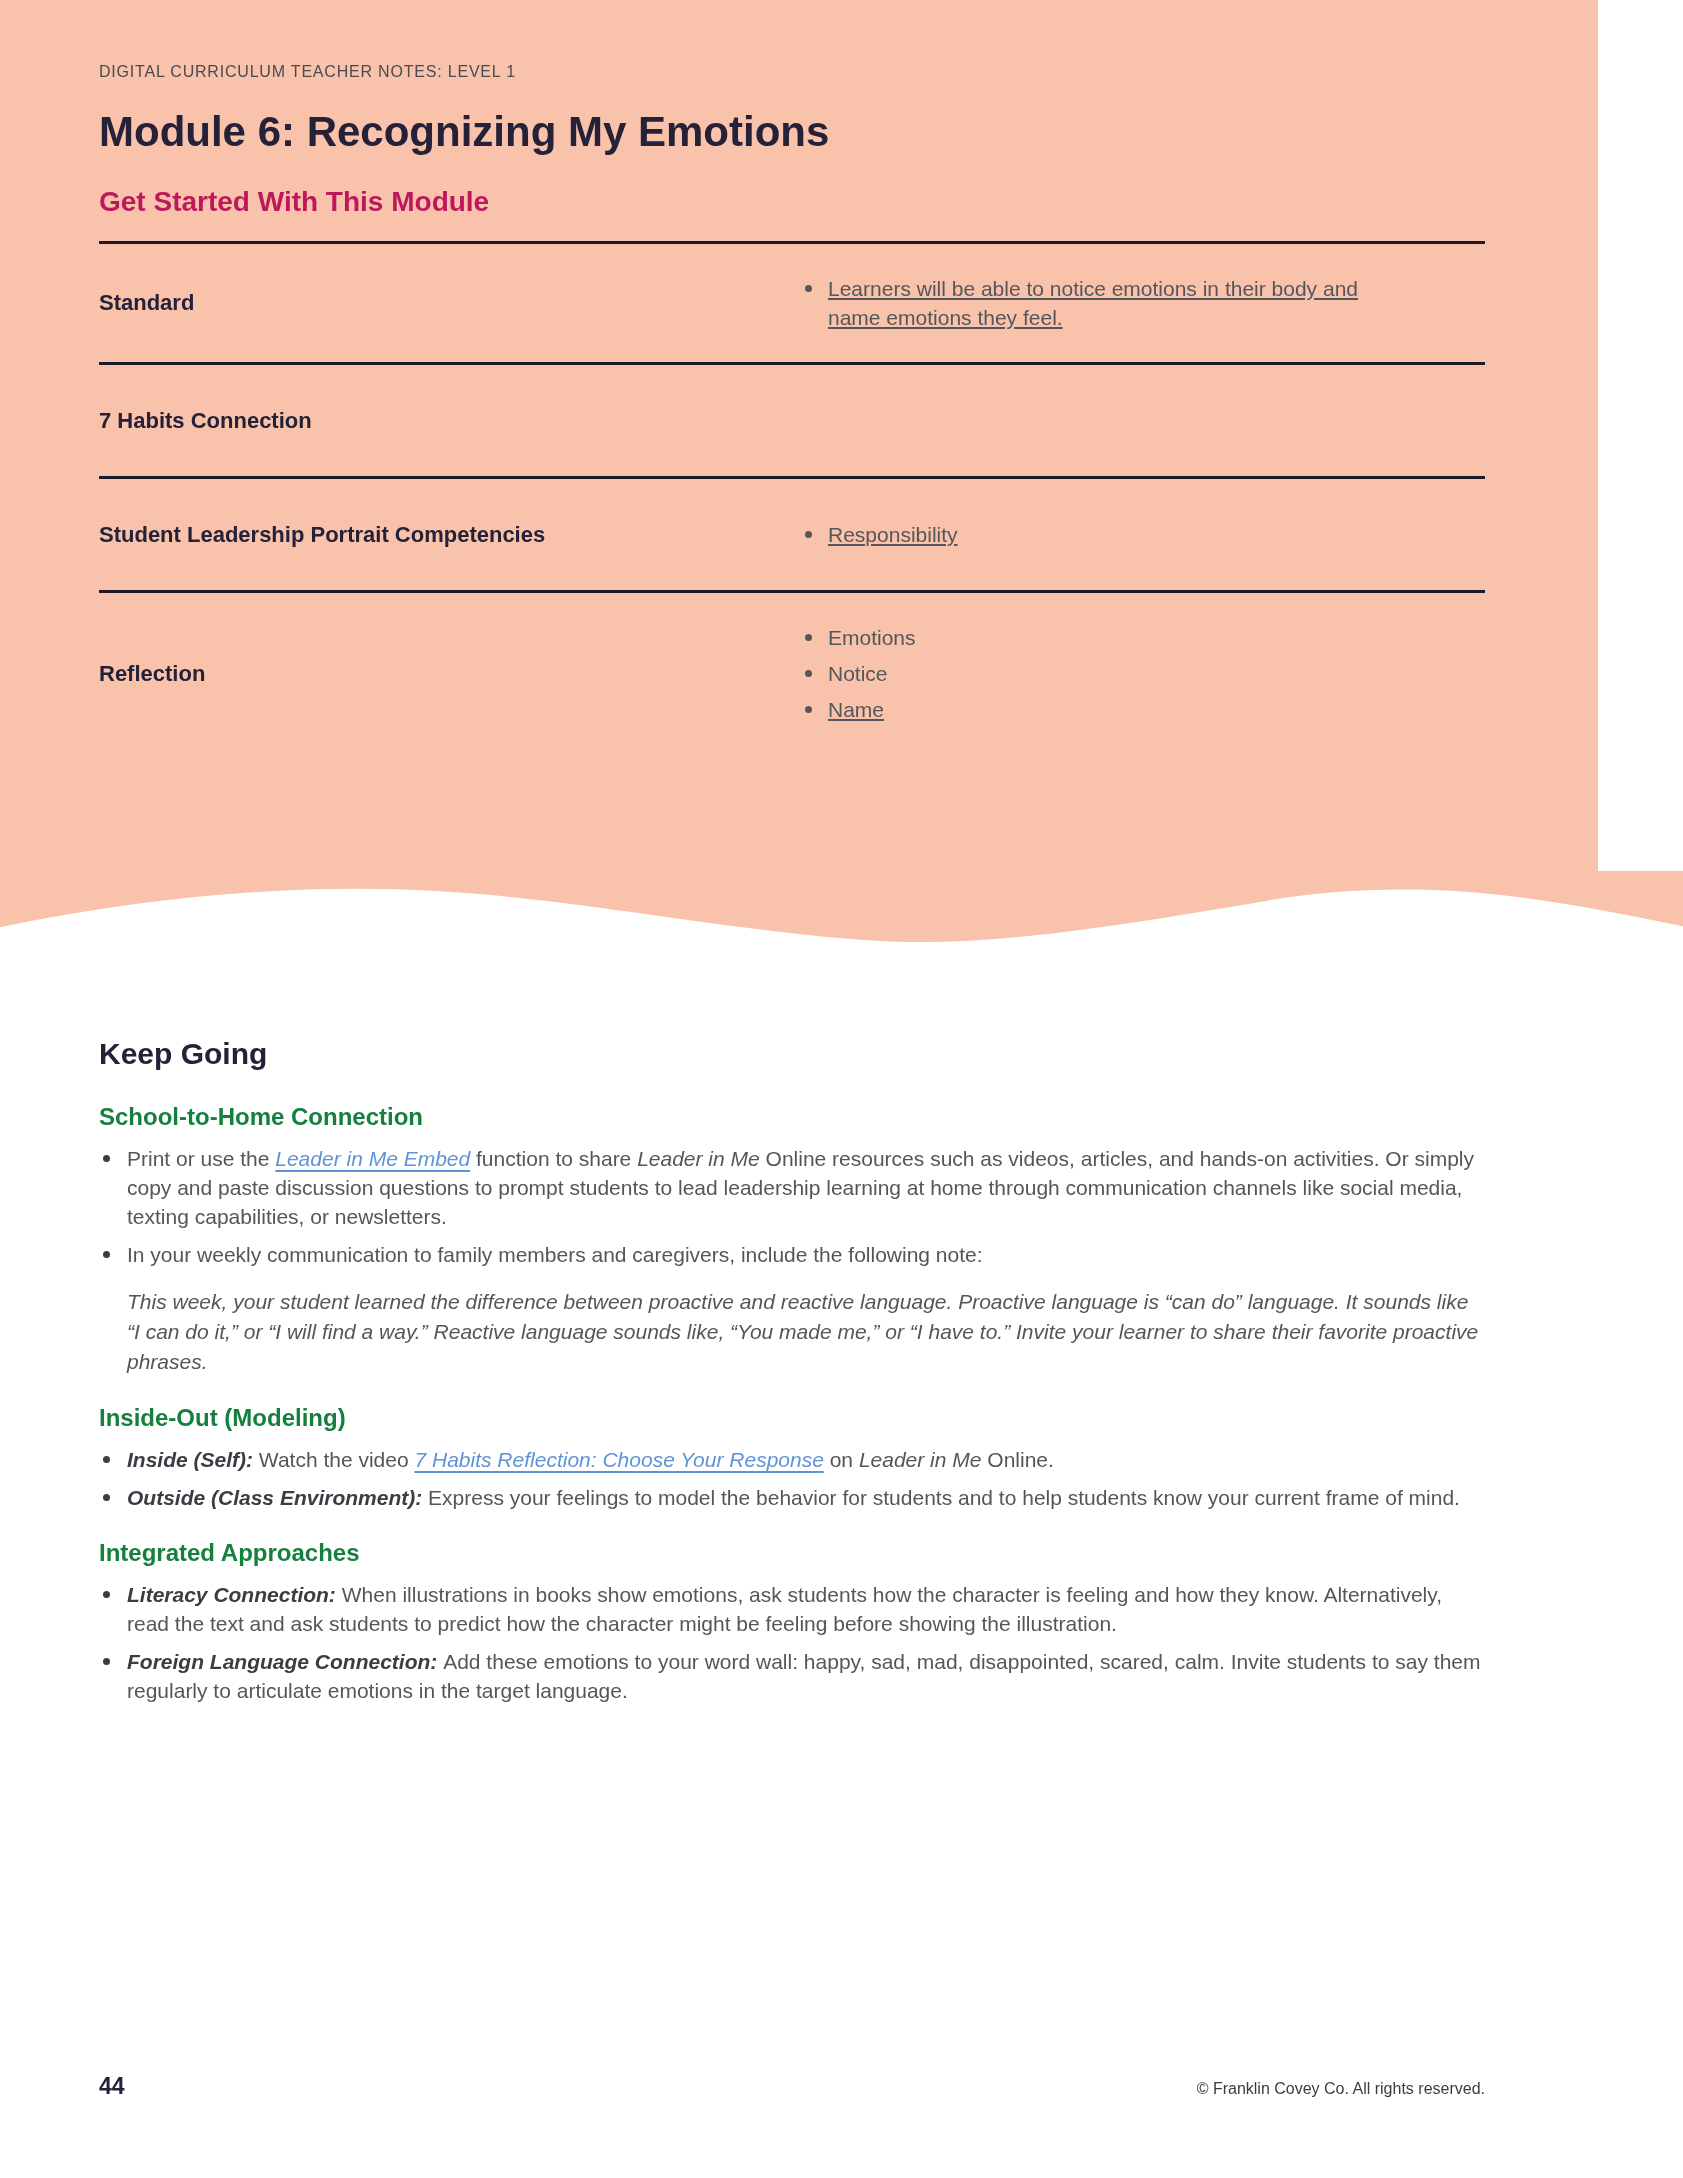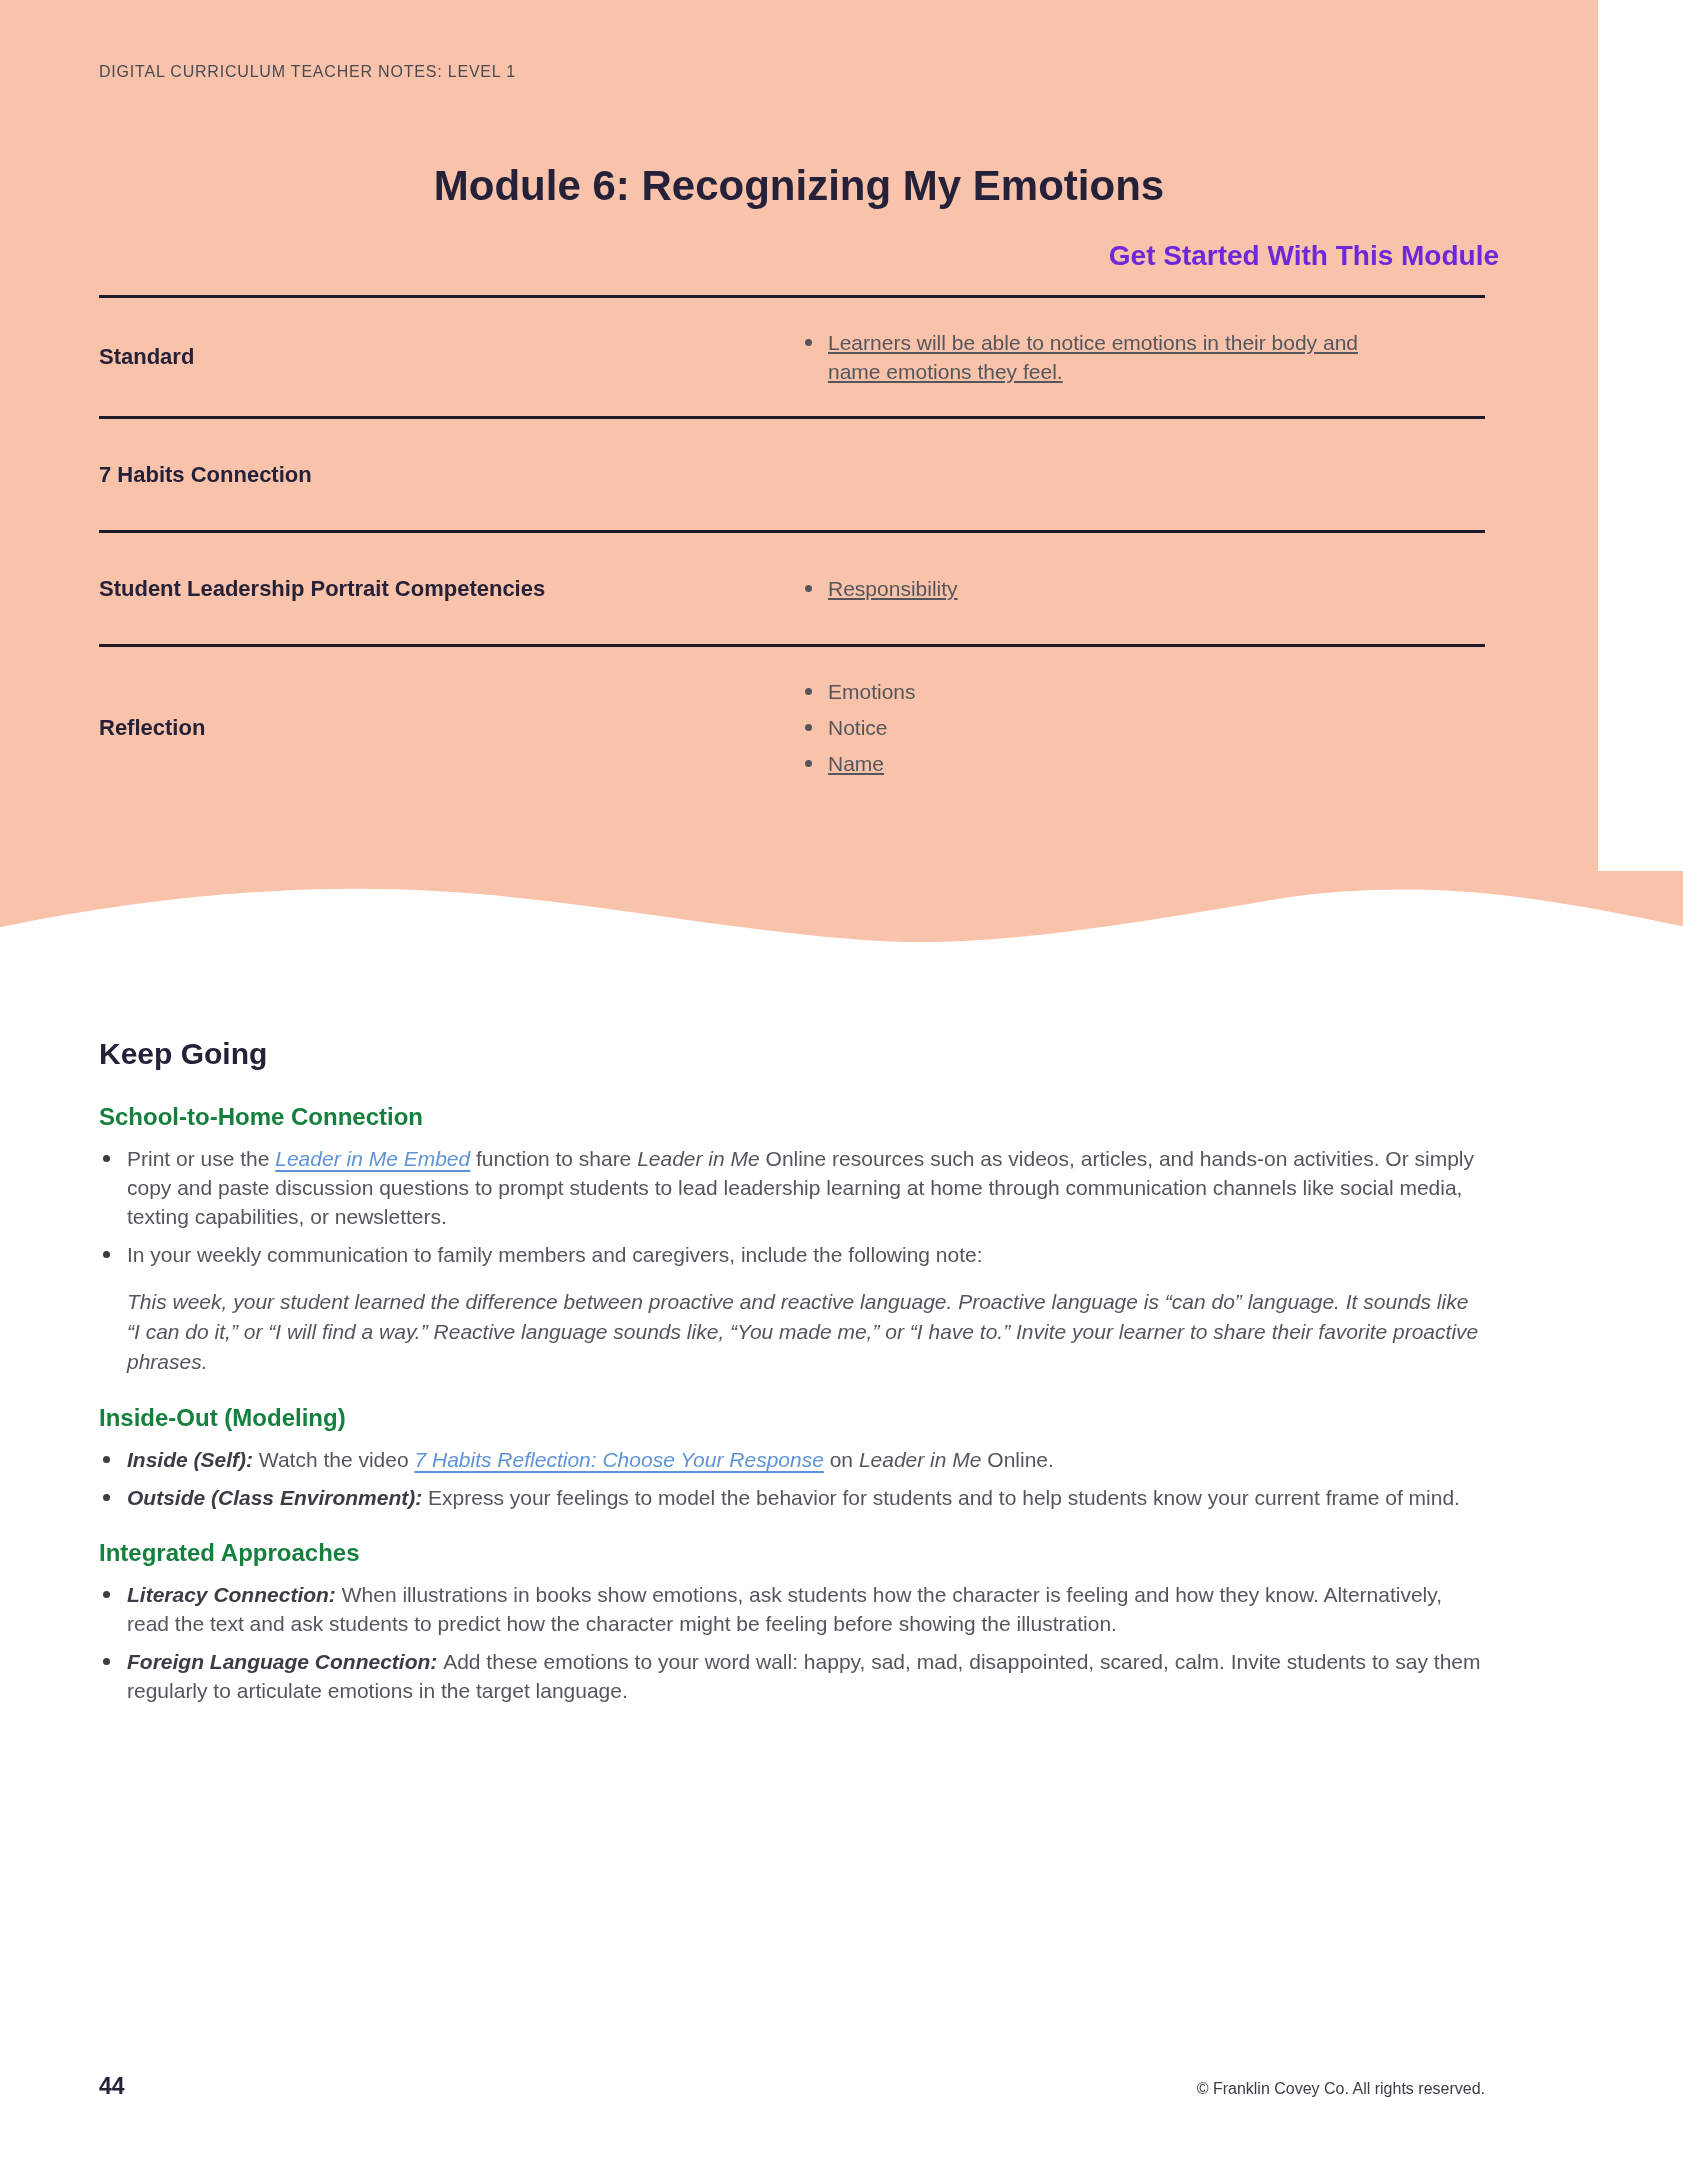--- a/index.html
+++ b/index.html
@@ -20,35 +20,33 @@
   }
   .wave-svg { display: block; width: 1683px; height: 79px; }
 
   .eyebrow {
     font-size: 16px;
     letter-spacing: 0.8px;
     color: #4a4a52;
     font-weight: 400;
   }
   .module-title {
-    margin-top: 80px;
+    margin-top: 26px;
     font-size: 42px;
     line-height: 50px;
     font-weight: 700;
     color: #252138;
-    text-align: center;
   }
   .get-started-heading {
     margin-top: 28px;
     font-size: 28px;
     line-height: 34px;
     font-weight: 700;
-    color: #6d28d9;
+    color: #be185d;
     padding-bottom: 22px;
-    text-align: right;
   }
 
   .info-table { width: 1386px; }
   .info-row {
     display: flex;
     align-items: center;
     border-top: 3px solid #1d1b2a;
     min-height: 114px;
     padding: 30px 0;
   }

